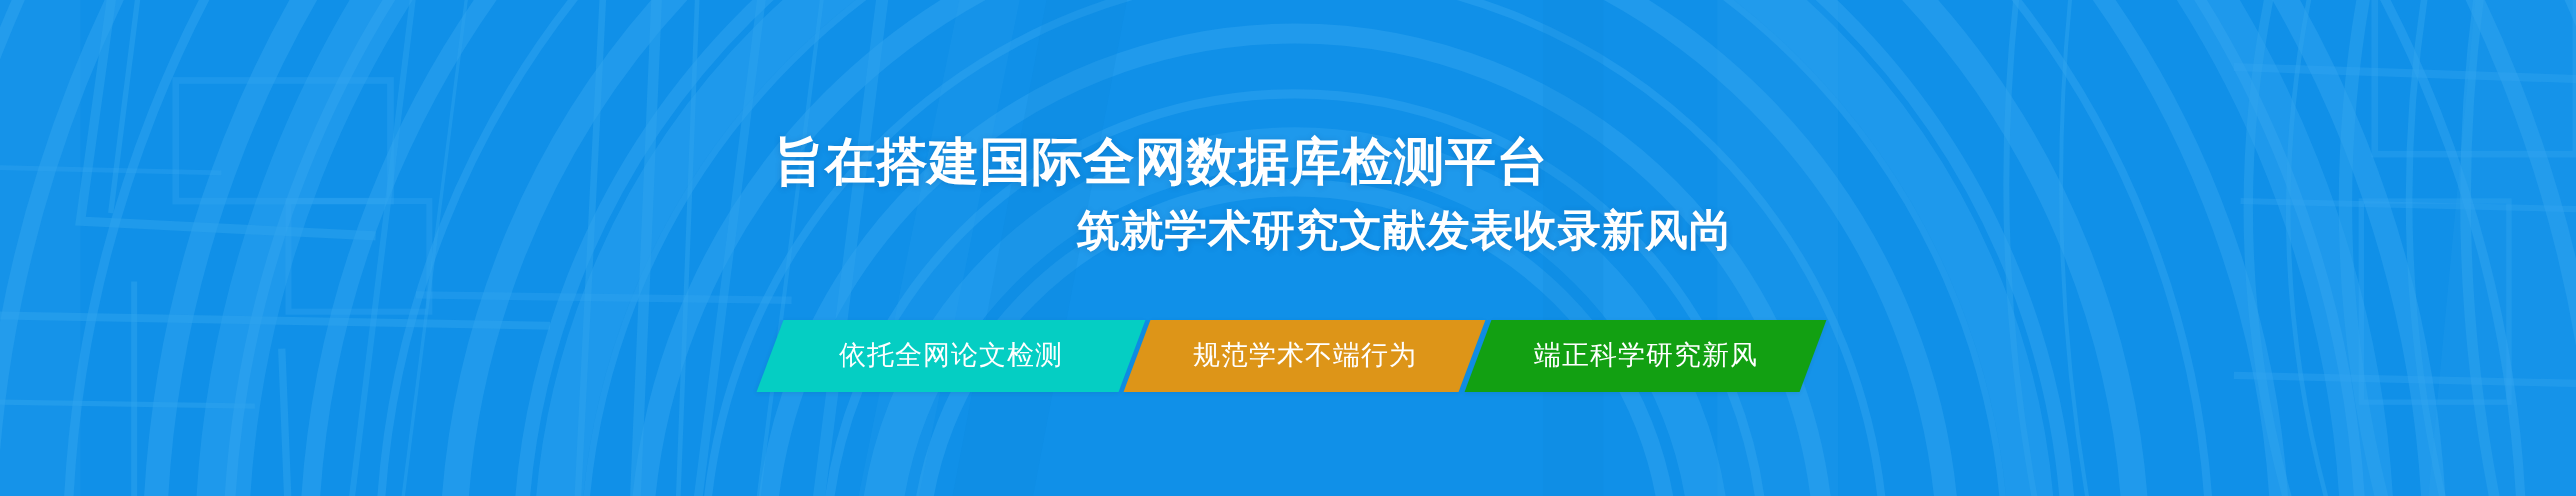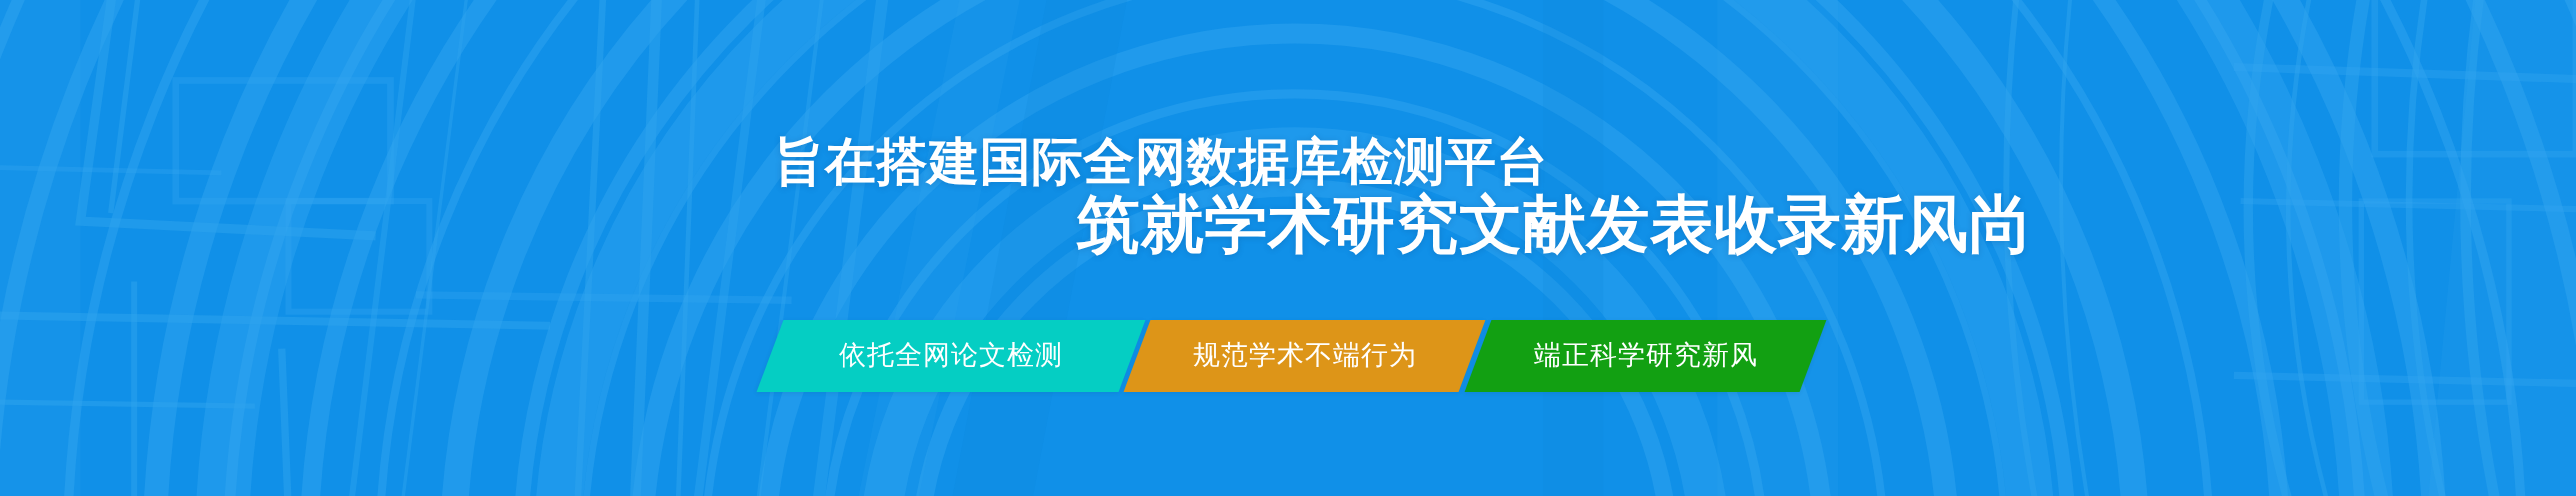--- a/index.html
+++ b/index.html
@@ -37,24 +37,23 @@
   #head-line-1{
     position:absolute;
     left:773px; top:131px;
     font-size:51px;
     line-height:62px;
     letter-spacing:0.7px;
   }
   #head-line-2{
     position:absolute;
     left:1077px; top:199px;
-    font-size:63px;
+    font-size:43px;
     line-height:62px;
     letter-spacing:0.7px;
-    font-family:Liberation Mono, monospace;
   }
 
   
   #badge-strip{
     position:absolute;
     left:770px; top:320px;
     height:72px;
     display:flex;
     align-items:stretch;
     z-index:6;

